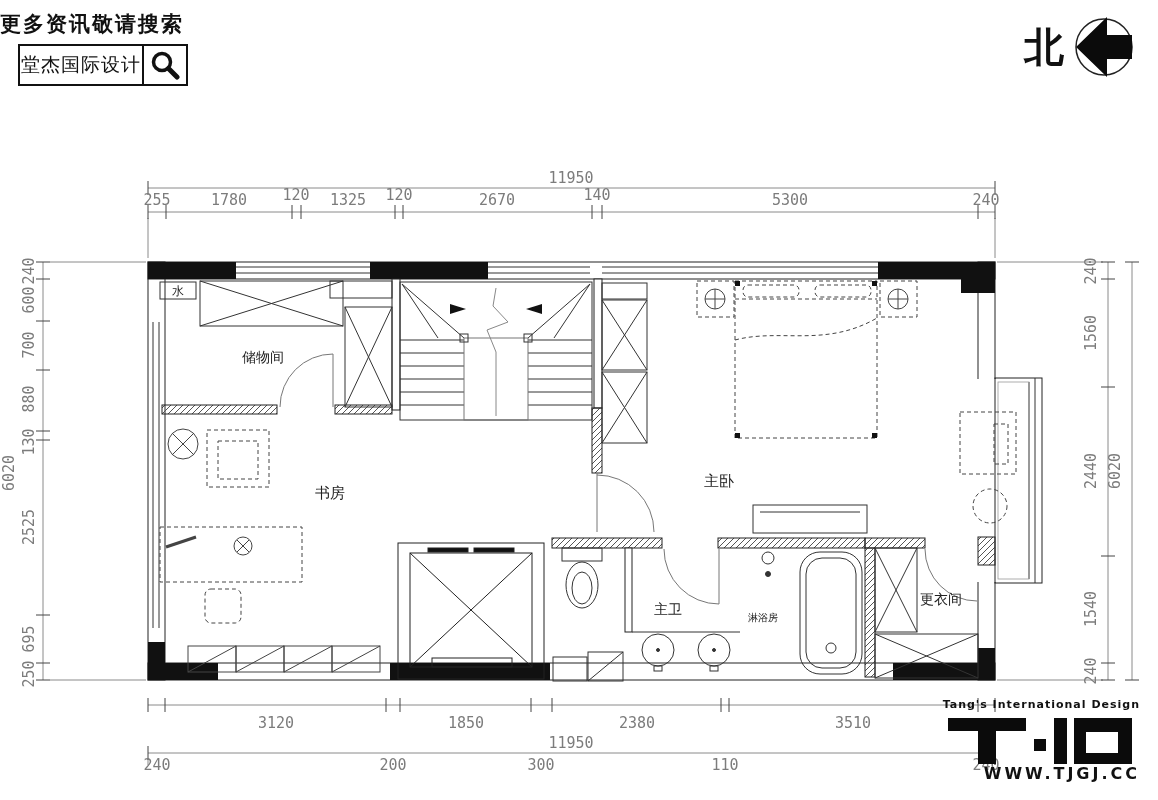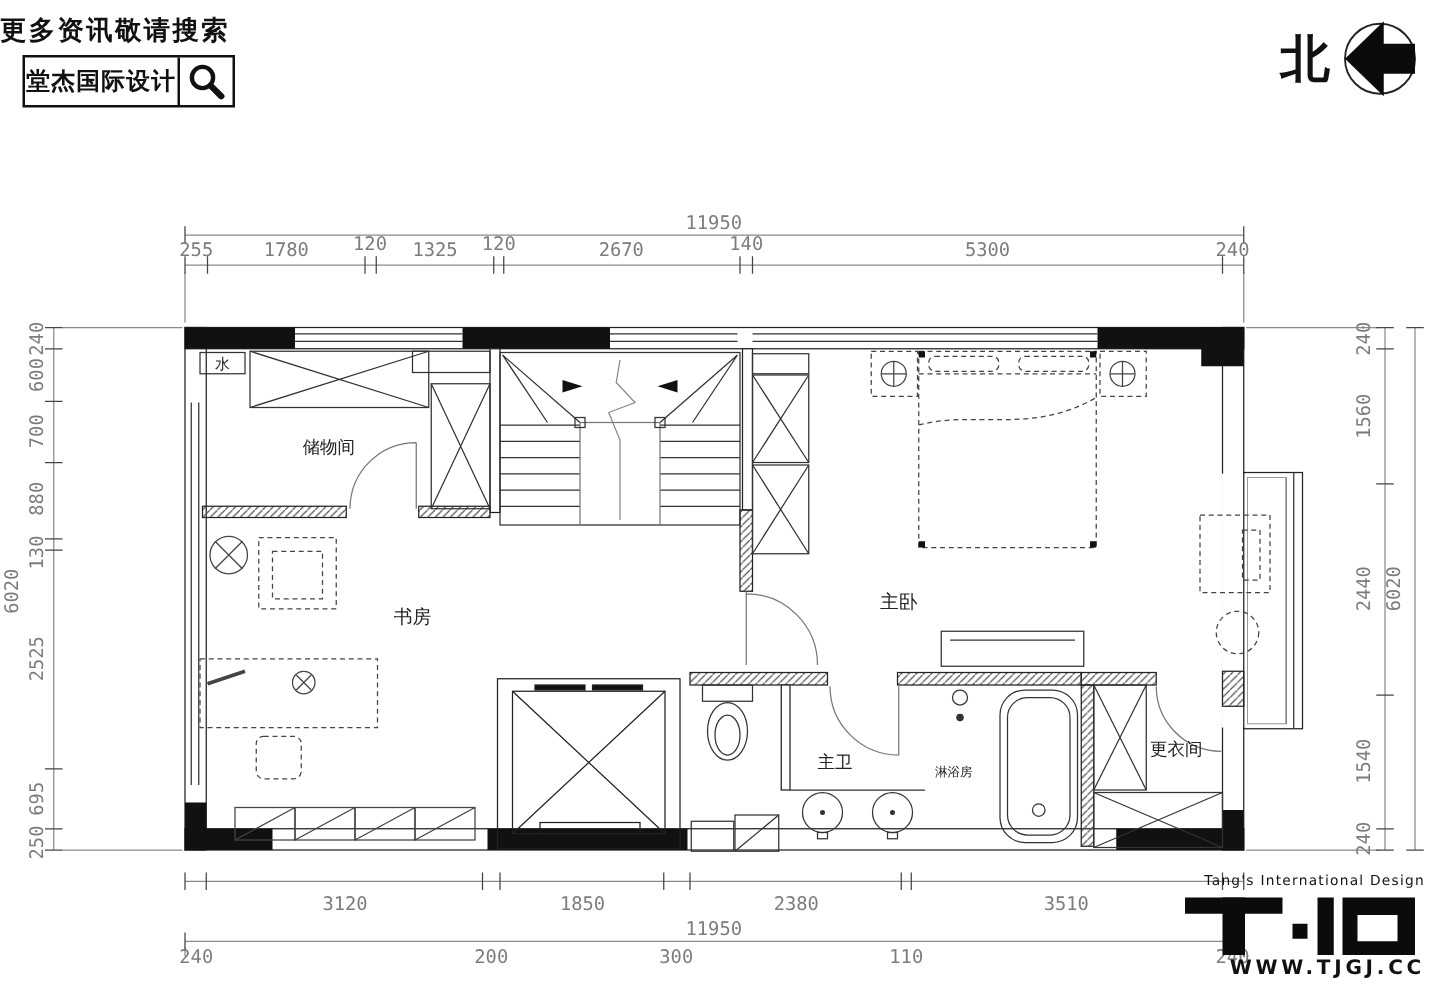--- a/index.html
+++ b/index.html
@@ -3,30 +3,30 @@
 <meta charset="utf-8">
 <style>
   html,body{margin:0;padding:0;background:#fff;}
   body{width:1158px;height:800px;position:relative;overflow:hidden;
        font-family:"DejaVu Sans","Liberation Sans",sans-serif;color:#111;}
   .abs{position:absolute;}
   
   .tagline{left:0;top:10px;font-size:21px;font-weight:bold;letter-spacing:2px;}
   .logo-box{left:18px;top:44px;width:166px;height:38px;border:2px solid #111;
             display:flex;align-items:center;}
-  .brand{flex:1;text-align:center;font-size:19px;font-weight:bold;letter-spacing:1px;}
+  .brand{flex:1;text-align:center;font-size:19px;font-weight:normal;letter-spacing:1px;}
   .logo-sep{width:2px;height:100%;background:#111;}
   .search-cell{width:42px;height:100%;display:flex;align-items:center;justify-content:center;}
   
   .north-label{left:1024px;top:20px;font-size:40px;font-weight:bold;
                font-family:"DejaVu Serif","Liberation Serif",serif;}
   .compass{left:1068px;top:12px;}
   
   .tid-tagline{left:940px;top:698px;width:200px;text-align:right;font-size:11px;
-               font-weight:normal;letter-spacing:1px;white-space:nowrap;}
+               font-weight:bold;letter-spacing:1px;white-space:nowrap;}
   .tid-logo{left:948px;top:712px;}
   .tid-site{left:940px;top:764px;width:200px;text-align:right;font-size:16px;
             font-weight:bold;letter-spacing:3px;}
   
   svg text{font-family:"DejaVu Sans Mono","Liberation Mono",monospace;}
   svg text.room{font-family:"DejaVu Sans","Liberation Sans",sans-serif;fill:#222;}
   svg text.dim{fill:#7c7c7c;font-size:15px;}
 </style>
 </head>
 <body>

